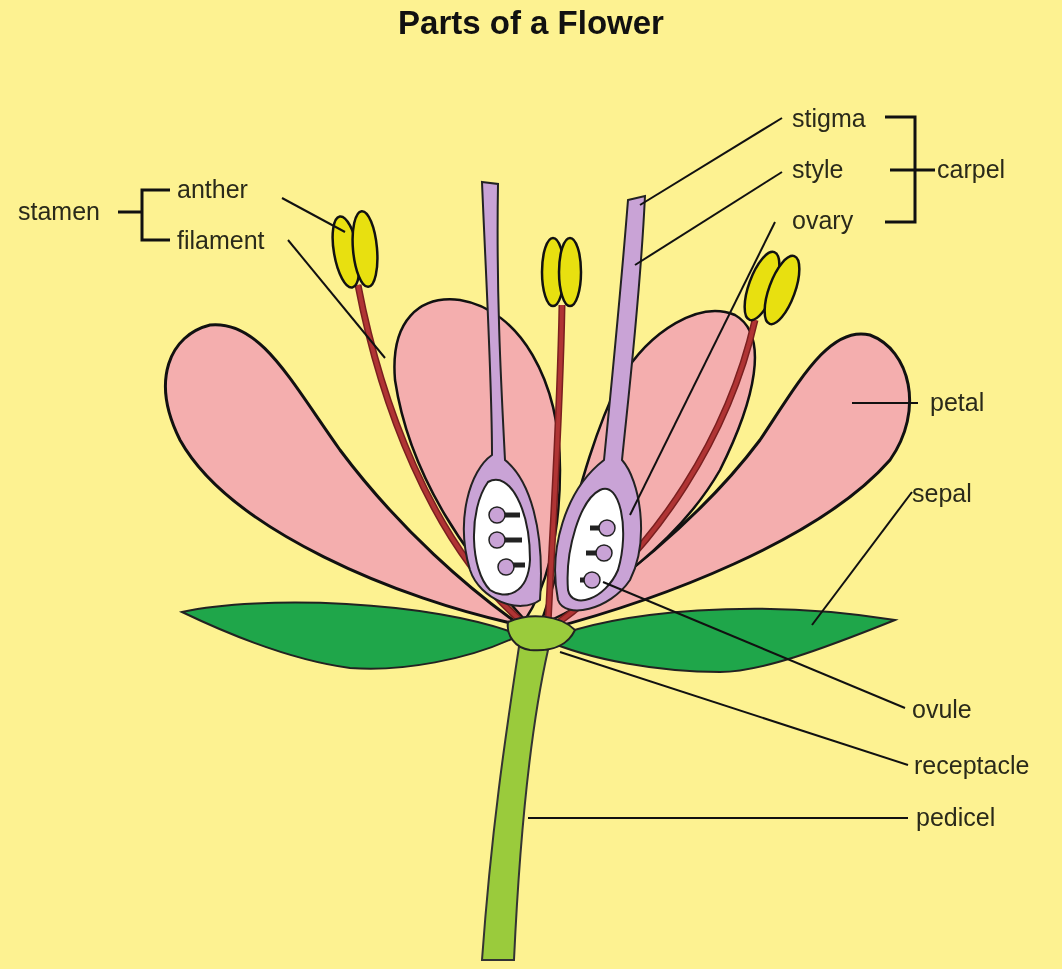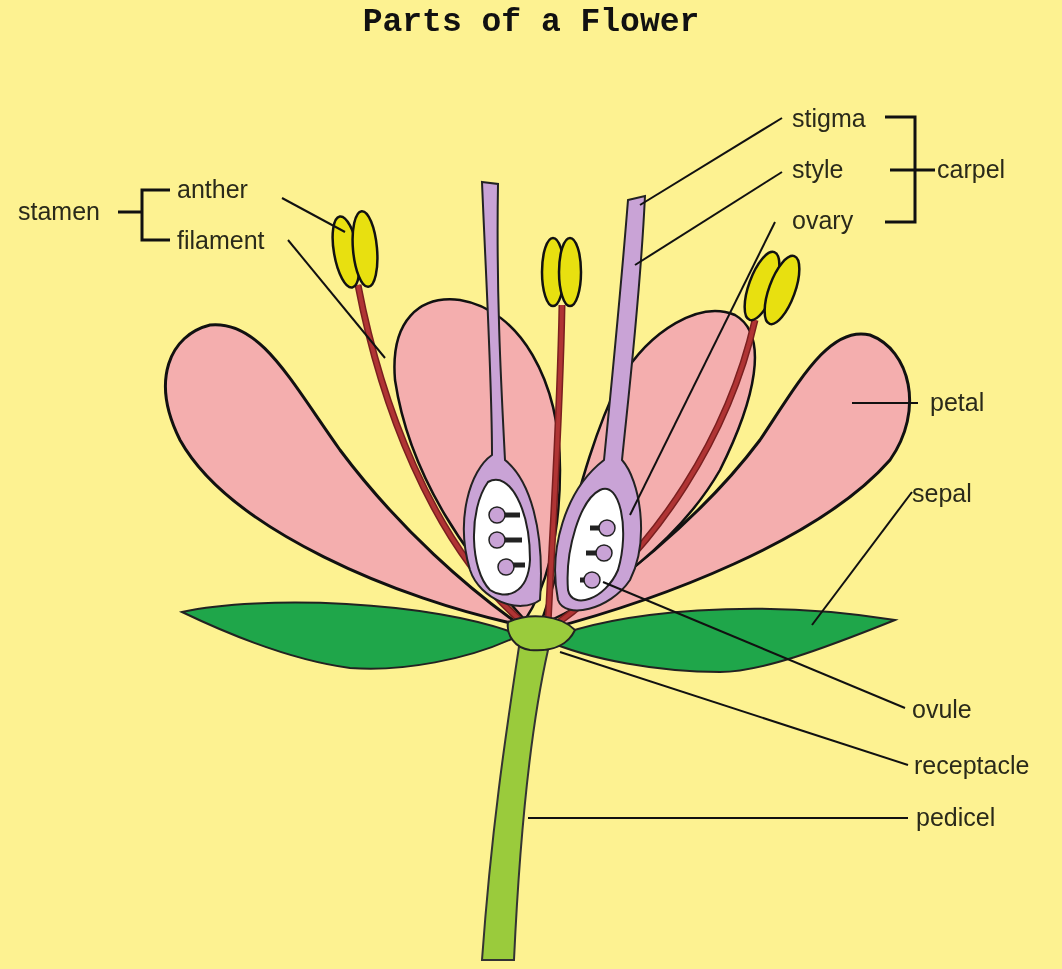--- a/index.html
+++ b/index.html
@@ -1,17 +1,17 @@
 <!DOCTYPE html>
 <html><head>
 <meta charset="utf-8">
 <style>
   html,body{margin:0;padding:0;}
   body{width:1062px;height:969px;background:#fdf291;overflow:hidden;position:relative;font-family:"Liberation Sans",sans-serif;}
-  #title{position:absolute;left:0;top:4px;width:1062px;text-align:center;font-weight:bold;font-size:33px;color:#111;font-family:Liberation Mono, monospace;}
+  #title{position:absolute;left:0;top:4px;width:1062px;text-align:center;font-weight:bold;font-size:33px;color:#111;}
   svg{position:absolute;left:0;top:0;}
   .lbl{font-family:"Liberation Sans",sans-serif;font-size:25px;fill:#2a2a1a;}
 </style>
 </head>
 <body>
 
 <div id="title">Parts of a Flower</div>
 
 <svg width="1062" height="969" viewBox="0 0 1062 969">
 

